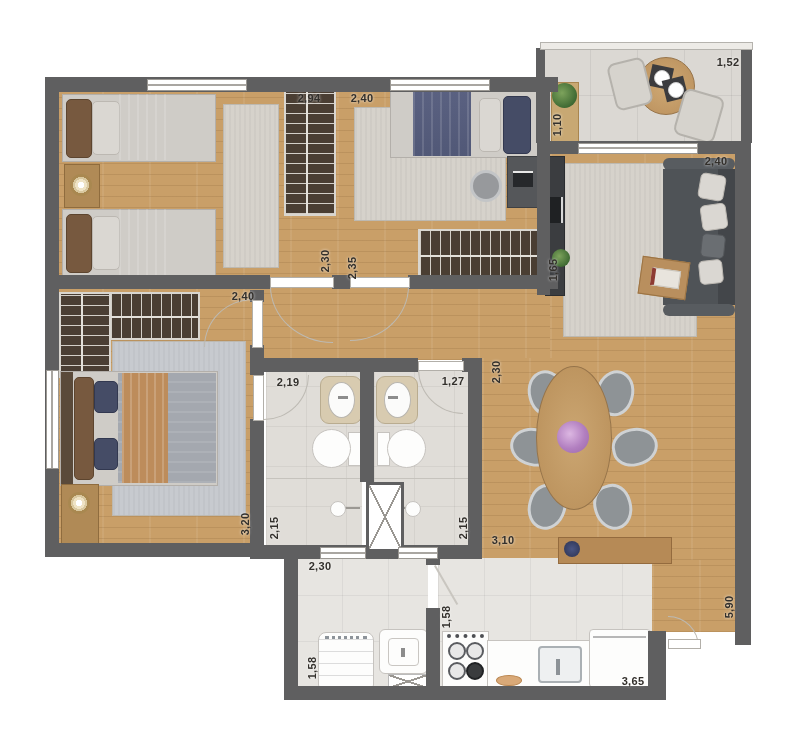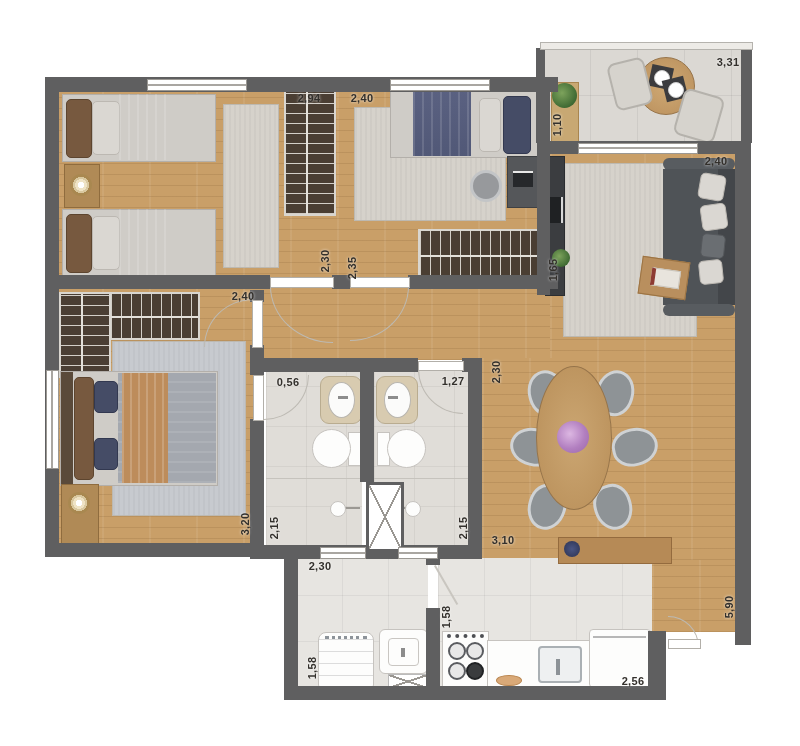--- a/index.html
+++ b/index.html
@@ -264,33 +264,33 @@
   <div class="arc arc-br" style="left:204px;top:299px;width:48px;height:47px"></div>
   <div class="doorp" style="left:253px;top:375px;width:9px;height:44px"></div>
   <div class="arc arc-tl" style="left:264px;top:375px;width:44px;height:44px"></div>
   <div class="doorp" style="left:418px;top:361px;width:44px;height:8px"></div>
   <div class="arc arc-tr" style="left:418px;top:369px;width:44px;height:44px"></div>
   <div class="doorp" style="left:668px;top:639px;width:31px;height:8px"></div>
   <div class="arc arc-bl" style="left:668px;top:616px;width:30px;height:30px"></div>
 
   <div class="lbl" style="left:309px;top:98px;">2,94</div>
   <div class="lbl" style="left:362px;top:98px;">2,40</div>
-  <div class="lbl" style="left:728px;top:62px;">3,31</div>
+  <div class="lbl" style="left:728px;top:62px;">1,52</div>
   <div class="lbl v" style="left:557px;top:125px;">1,10</div>
   <div class="lbl" style="left:716px;top:161px;">2,40</div>
   <div class="lbl v" style="left:553px;top:270px;">1,65</div>
   <div class="lbl v" style="left:325px;top:261px;">2,30</div>
   <div class="lbl v" style="left:352px;top:268px;">2,35</div>
   <div class="lbl" style="left:243px;top:296px;">2,40</div>
-  <div class="lbl" style="left:288px;top:382px;">0,56</div>
+  <div class="lbl" style="left:288px;top:382px;">2,19</div>
   <div class="lbl" style="left:453px;top:381px;">1,27</div>
   <div class="lbl v" style="left:496px;top:372px;">2,30</div>
   <div class="lbl v" style="left:245px;top:524px;">3,20</div>
   <div class="lbl v" style="left:274px;top:528px;">2,15</div>
   <div class="lbl v" style="left:463px;top:528px;">2,15</div>
   <div class="lbl" style="left:503px;top:540px;">3,10</div>
   <div class="lbl" style="left:320px;top:566px;">2,30</div>
   <div class="lbl v" style="left:312px;top:668px;">1,58</div>
   <div class="lbl v" style="left:446px;top:617px;">1,58</div>
-  <div class="lbl" style="left:633px;top:681px;">2,56</div>
+  <div class="lbl" style="left:633px;top:681px;">3,65</div>
   <div class="lbl v" style="left:729px;top:607px;">5,90</div>
 
 </div>
 
 </body></html>

